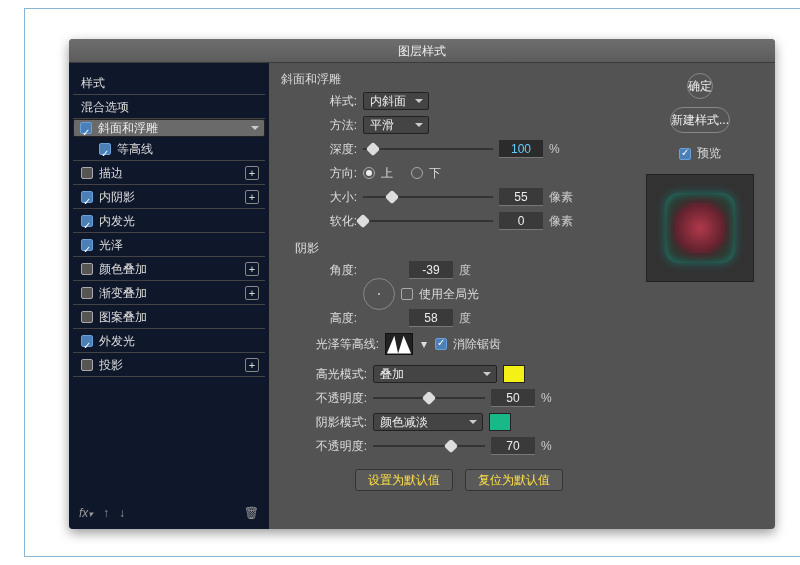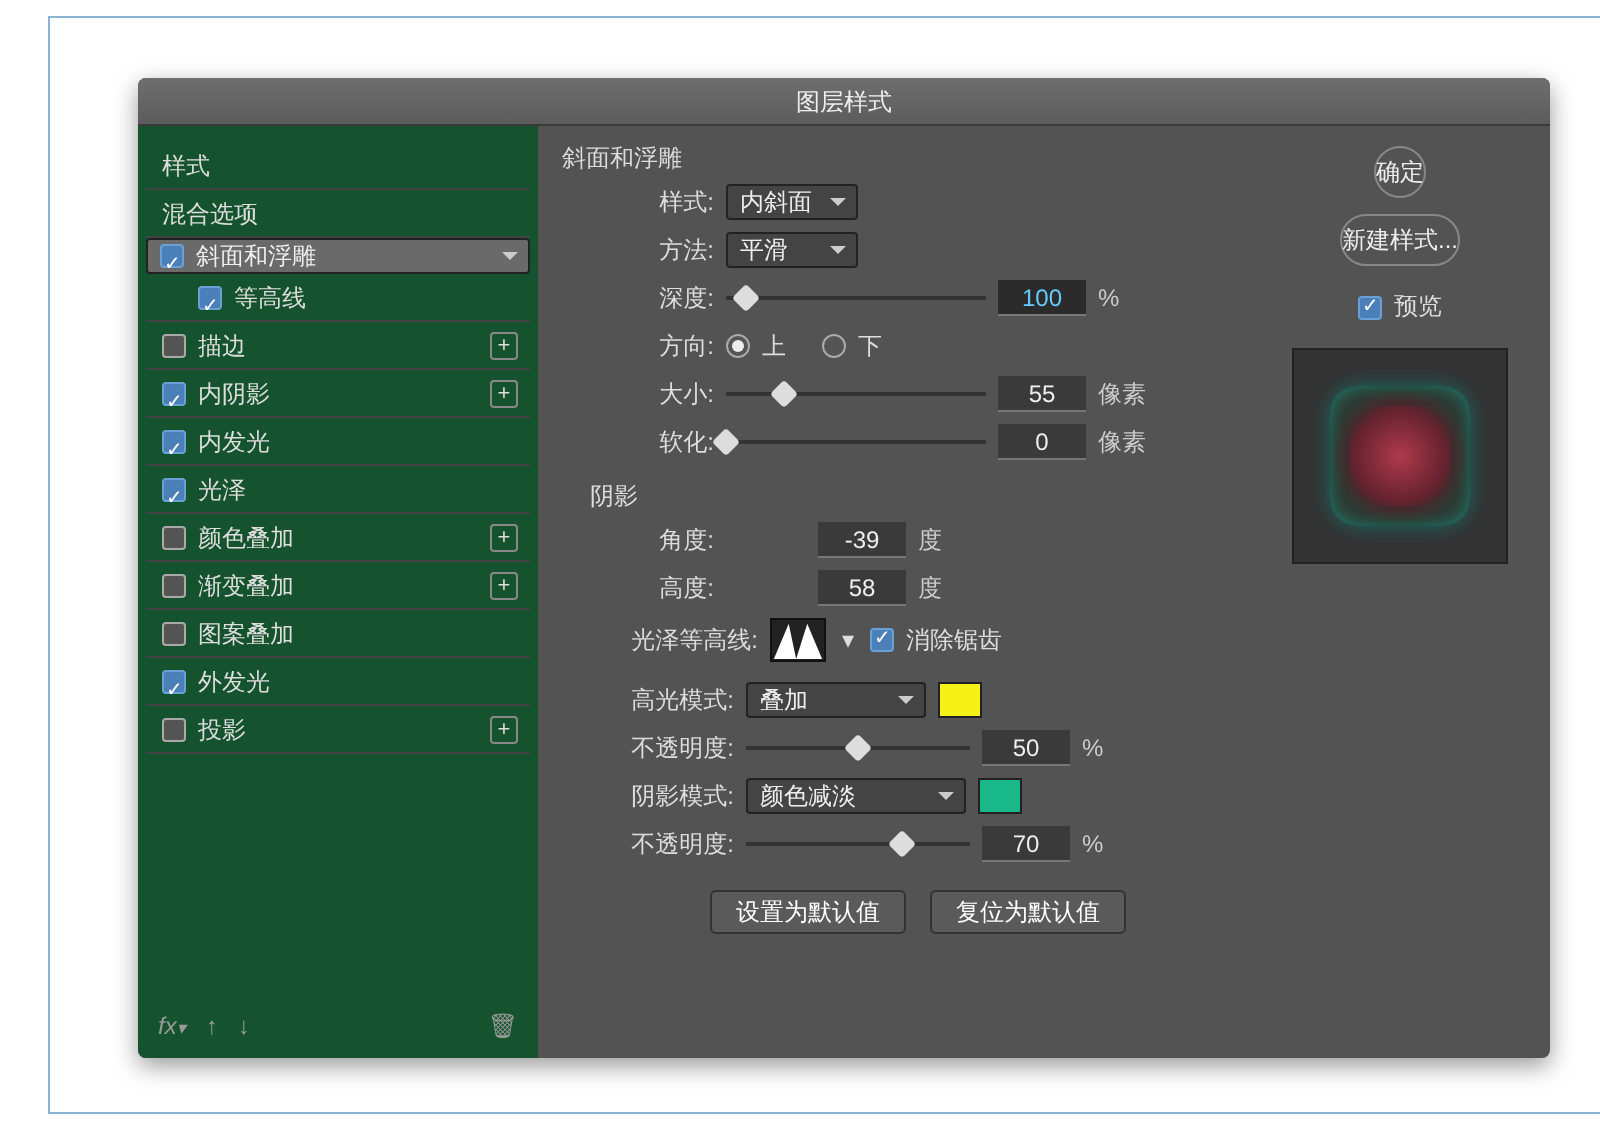--- a/index.html
+++ b/index.html
@@ -1,21 +1,21 @@
 <!DOCTYPE html>
 <html><head>
 <meta charset="utf-8">
 <style>
 * { box-sizing: border-box; margin: 0; padding: 0; font-family: -apple-system, "Helvetica Neue", Arial, sans-serif; }
 body { background: #fff; width: 800px; height: 565px; position: relative; }
 .frame { position: absolute; left: 24px; top: 8px; width: 784px; height: 549px; border: 1px solid #8ab4d6; background: #fff; }
 .dialog { position: absolute; left: 44px; top: 30px; width: 706px; height: 490px; background: #535353; box-shadow: 0 4px 12px rgba(0,0,0,.4); border-radius: 4px; overflow: hidden; }
 .titlebar { height: 24px; background: linear-gradient(#6e6e6e,#5c5c5c); text-align: center; line-height: 24px; color: #eee; font-size: 12px; border-bottom: 1px solid #3a3a3a; }
 .body { display: flex; height: calc(100% - 24px); }
-.sidebar { width: 200px; background: #14532d; padding: 8px 4px 4px 4px; display: flex; flex-direction: column; }
+.sidebar { width: 200px; background: #0f172a; padding: 8px 4px 4px 4px; display: flex; flex-direction: column; }
 .side-item { height: 24px; line-height: 24px; padding: 0 6px 0 8px; font-size: 12px; color: #ddd; border-bottom: 1px solid #444; display: flex; align-items: center; justify-content: space-between; cursor: pointer; }
 .side-item.sel { background: #6a6a6a; }
 .side-item.child { padding-left: 26px; }
 .side-item .lbl { display: flex; align-items: center; gap: 6px; }
 .side-item .plus { width: 14px; height: 14px; border: 1px solid #888; color: #ddd; font-size: 11px; line-height: 12px; text-align: center; border-radius: 2px; }
 .chk { width: 12px; height: 12px; border: 1px solid #aaa; background: #555; display: inline-block; border-radius: 2px; position: relative; flex: none; }
 .chk.on { background: #4a7fb8; border-color: #6aa0d8; }
 .chk.on::after { content: "✓"; color: #fff; font-size: 10px; position: absolute; left: 1px; top: -2px; }
 .side-footer { margin-top: auto; height: 24px; display: flex; align-items: center; gap: 10px; padding: 0 6px; color: #999; font-size: 12px; }
 .side-footer .spacer { flex: 1; }
@@ -34,21 +34,21 @@
 .unit { color: #ccc; }
 .radio { width: 12px; height: 12px; border: 1px solid #aaa; border-radius: 50%; display: inline-block; position: relative; background:#555; }
 .radio.on::after { content: ""; position: absolute; left: 2px; top: 2px; width: 6px; height: 6px; background: #eee; border-radius: 50%; }
 .swatch { width: 22px; height: 18px; border: 1px solid #222; }
 .anglewheel { width: 32px; height: 32px; border: 1px solid #888; border-radius: 50%; position: relative; background: #535353; }
 .anglewheel::after { content:""; position:absolute; width:2px; height:2px; background:#ccc; border-radius:50%; left:50%; top:50%; transform:translate(-50%,-50%); }
 .contour { width: 28px; height: 22px; background: #222; border: 1px solid #111; position: relative; }
 .contour svg { position:absolute; inset:0; }
 .contour-caret { width:10px; text-align:center; }
 .footer-btns { display:flex; gap:12px; justify-content:center; margin-top:12px; }
-.btn { background: #5a5a5a; color: #ffffff; border: 1px solid #333; height: 22px; padding: 0 12px; font-size: 12px; border-radius: 3px; cursor:pointer; display:inline-flex; align-items:center; }
+.btn { background: #5a5a5a; color: #fde047; border: 1px solid #333; height: 22px; padding: 0 12px; font-size: 12px; border-radius: 3px; cursor:pointer; display:inline-flex; align-items:center; }
 
 .right { width: 140px; padding: 10px 10px 0 0; display:flex; flex-direction:column; gap:8px; align-items:center; }
 .rbtn { height: 26px; background: #535353; border: 1px solid #888; border-radius: 13px; color: #eee; font-size: 12px; display:flex; align-items:center; justify-content:center; cursor:pointer; }
 .preview-row { display:flex; align-items:center; gap:6px; color:#ddd; font-size:12px; margin-top:4px; justify-content:center;}
 .preview-box { width: 108px; height: 108px; background:#333; border:1px solid #222; margin: 4px auto 0; display:flex; align-items:center; justify-content:center; }
 .preview-box .inner { width:70px; height:70px; border-radius:14px; background: radial-gradient(circle at 50% 50%, #8b2d3f 0%, #5a1d2a 40%, #2d3a33 70%, #2a4d47 100%); box-shadow: 0 0 10px rgba(0,160,150,.5), inset 0 0 8px rgba(0,200,170,.4); position:relative; }
 .preview-box .inner::after{content:"";position:absolute;inset:10px;border-radius:10px;background:radial-gradient(circle,#b0394b 0%, #6b2431 60%, transparent 80%);}
 </style>
 </head>
 <body>
@@ -198,40 +198,46 @@
 
         <div class="sect-title" style="margin-top:8px">阴影</div>
         <div style="padding-left:10px">
           <div class="row">
             <span class="rlabel">角度:</span>
             <span style="width:40px"></span>
             <span class="numbox">-39</span>
             <span class="unit">度</span>
           </div>
           <div class="row">
+            <span class="rlabel"></span>
+            <span class="anglewheel"></span>
+            <span class="chk"></span>
+            <span>使用全局光</span>
+          </div>
+          <div class="row">
             <span class="rlabel">高度:</span>
             <span style="width:40px"></span>
             <span class="numbox">58</span>
             <span class="unit">度</span>
           </div>
           <div class="row" style="margin-top:4px">
             <span class="rlabel" style="width:76px">光泽等高线:</span>
             <span class="contour">
               <svg viewBox="0 0 28 22">
                     <path d="M1 21 L9 2 L13 21 L19 2 L27 21" fill="#fff"></path>
                   </svg>
             </span>
             <span class="contour-caret">▾</span>
             <span class="chk on"></span>
             <span>消除锯齿</span>
           </div>
 
           <div class="row" style="margin-top:8px">
             <span class="rlabel" style="width:64px">高光模式:</span>
-            <span class="sel" style="width:90px">叠加</span>
+            <span class="sel" style="width:124px">叠加</span>
             <span class="swatch" style="background:#f5f016"></span>
           </div>
           <div class="row">
             <span class="rlabel" style="width:64px">不透明度:</span>
             <div class="slider" style="width:112px">
                   <div class="track"></div>
                   <div class="thumb" style="left:50%"></div>
                 </div>
             <span class="numbox">50</span>
             <span class="unit">%</span>

